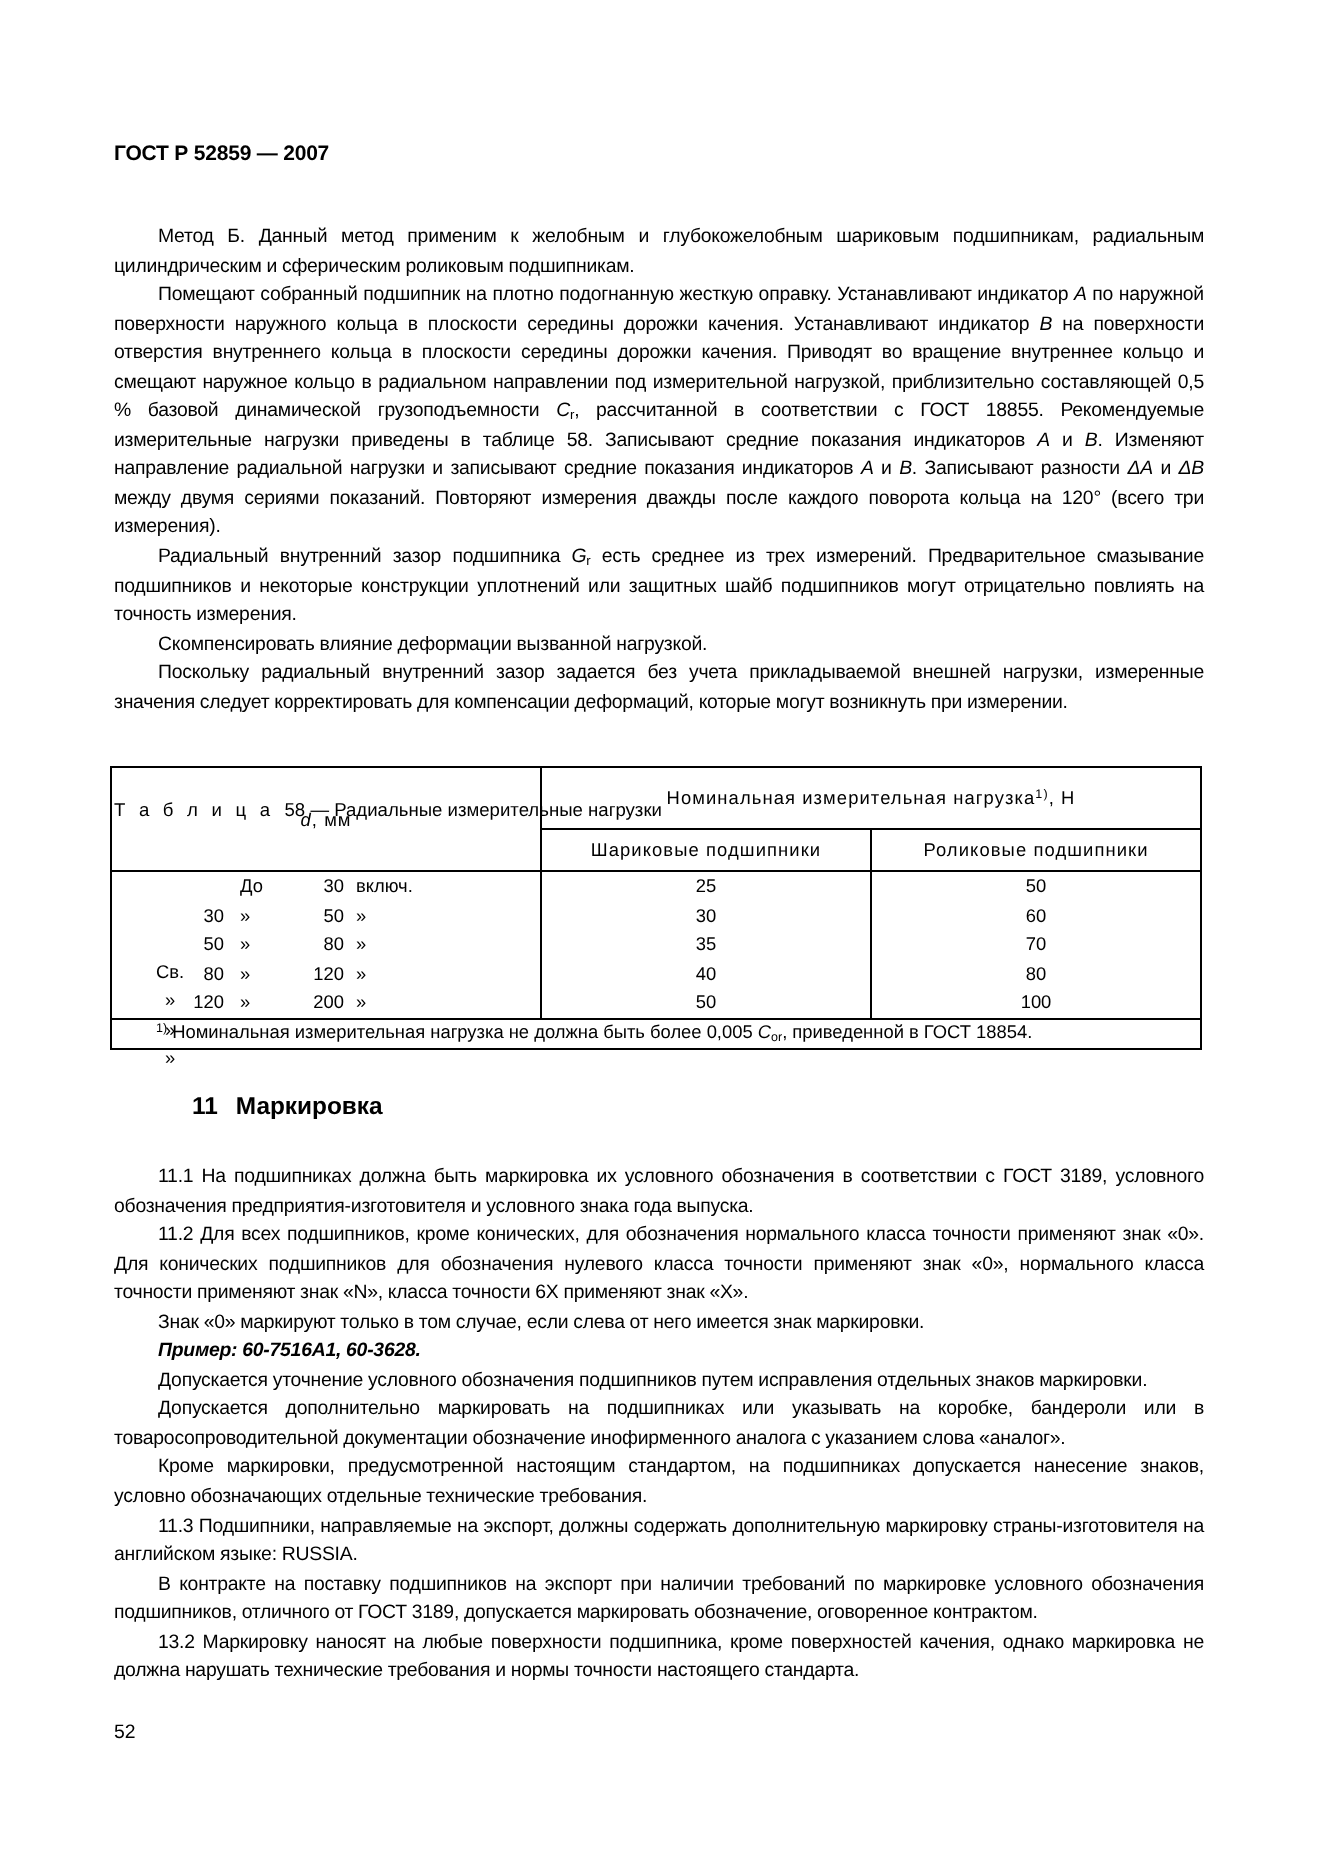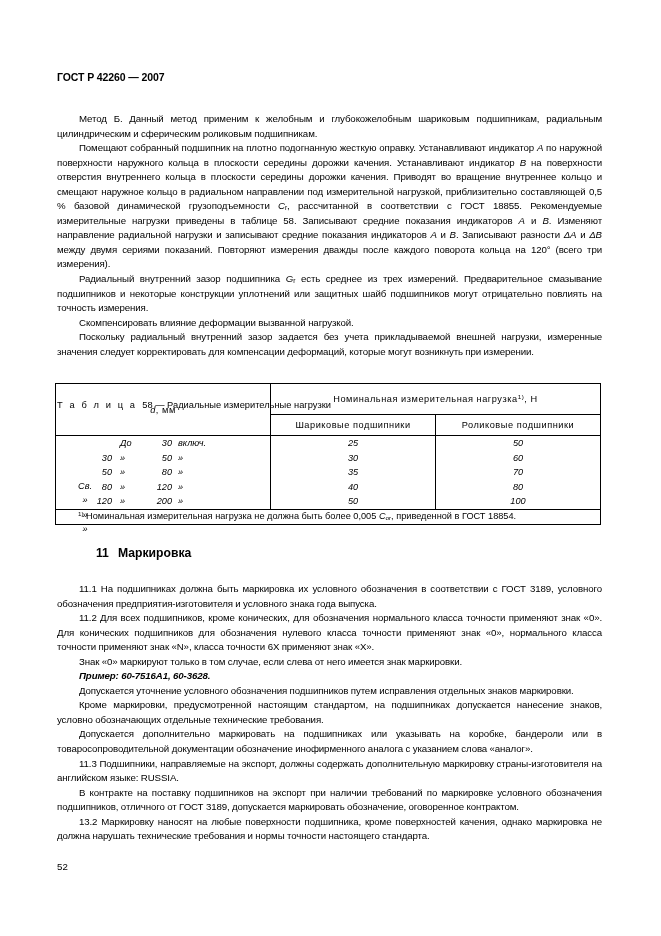--- a/index.html
+++ b/index.html
@@ -110,21 +110,20 @@
   }
   .col-d { width: 214px; }
   .col-ball { width: 166px; }
   .col-roll { width: 166px; }
 
   .d-head { text-align: center; }
 
   .body-cell {
     padding: 5px 0 6px 0;
     vertical-align: top;
-    font-style: italic;
   }
   .vals {
     text-align: center;
     line-height: 14.6px;
   }
 
   
   .range-row {
     height: 14.6px;
     line-height: 14.6px;
@@ -174,21 +173,21 @@
     left: 57px;
     top: 861px;
     font-size: 9.7px;
   }
 </style>
 </head>
 <body>
 
 <div class="page">
 
-  <div class="running-head">ГОСТ Р 42260 — 2007</div>
+  <div class="running-head">ГОСТ Р 52859 — 2007</div>
 
   <div class="content">
 
     <p class="body"><span>Метод Б. Данный метод применим к желобным и глубокожелобным шариковым подшипникам, радиальным цилиндрическим и сферическим роликовым подшипникам.</span></p>
 
     <p class="body"><span>Помещают собранный подшипник на плотно подогнанную жесткую оправку. Устанавливают индикатор </span><i>A</i><span> по наружной поверхности наружного кольца в плоскости середины дорожки качения. Устанавливают индикатор </span><i>B</i><span> на поверхности отверстия внутреннего кольца в плоскости середины дорожки качения. Приводят во вращение внутреннее кольцо и смещают наружное кольцо в радиальном направлении под измерительной нагрузкой, приблизительно составляющей 0,5 % базовой динамической грузоподъемности </span><span class="nb"><i>C</i><sub>r</sub></span><span>, рассчитанной в соответствии с ГОСТ 18855. Рекомендуемые измерительные нагрузки приведены в таблице 58. Записывают средние показания индикаторов </span><i>A</i><span> и </span><i>B</i><span>. Изменяют направление радиальной нагрузки и записывают средние показания индикаторов </span><i>A</i><span> и </span><i>B</i><span>. Записывают разности </span><i>ΔA</i><span> и </span><i>ΔB</i><span> между двумя сериями показаний. Повторяют измерения дважды после каждого поворота кольца на 120° (всего три измерения).</span></p>
 
     <p class="body"><span>Радиальный внутренний зазор подшипника </span><span class="nb"><i>G</i><sub>r</sub></span><span> есть среднее из трех измерений. Предварительное смазывание подшипников и некоторые конструкции уплотнений или защитных шайб подшипников могут отрицательно повлиять на точность измерения.</span></p>
 
     <p class="body"><span>Скомпенсировать влияние деформации вызванной нагрузкой.</span></p>
@@ -281,22 +280,22 @@
   <div class="sec-head">
     <span class="num">11</span><span>Маркировка</span>
   </div>
 
   <div class="content2">
     <p class="body">11.1 На подшипниках должна быть маркировка их условного обозначения в соответствии с ГОСТ 3189, условного обозначения предприятия-изготовителя и условного знака года выпуска.</p>
     <p class="body">11.2 Для всех подшипников, кроме конических, для обозначения нормального класса точности применяют знак «0». Для конических подшипников для обозначения нулевого класса точности применяют знак «0», нормального класса точности применяют знак «N», класса точности 6Х применяют знак «Х».</p>
     <p class="body">Знак «0» маркируют только в том случае, если слева от него имеется знак маркировки.</p>
     <p class="body bi">Пример: 60-7516А1, 60-3628.</p>
     <p class="body">Допускается уточнение условного обозначения подшипников путем исправления отдельных знаков маркировки.</p>
+    <p class="body">Допускается дополнительно маркировать на подшипниках или указывать на коробке, бандероли или в товаросопроводительной документации обозначение инофирменного аналога с указанием слова «аналог».</p>
     <p class="body">Кроме маркировки, предусмотренной настоящим стандартом, на подшипниках допускается нанесение знаков, условно обозначающих отдельные технические требования.</p>
-    <p class="body">Допускается дополнительно маркировать на подшипниках или указывать на коробке, бандероли или в товаросопроводительной документации обозначение инофирменного аналога с указанием слова «аналог».</p>
     <p class="body">11.3 Подшипники, направляемые на экспорт, должны содержать дополнительную маркировку страны-изготовителя на английском языке: RUSSIA.</p>
     <p class="body">В контракте на поставку подшипников на экспорт при наличии требований по маркировке условного обозначения подшипников, отличного от ГОСТ 3189, допускается маркировать обозначение, оговоренное контрактом.</p>
     <p class="body">13.2 Маркировку наносят на любые поверхности подшипника, кроме поверхностей качения, однако маркировка не должна нарушать технические требования и нормы точности настоящего стандарта.</p>
   </div>
 
   <div class="folio">52</div>
 
 </div>
 
 </body></html>

